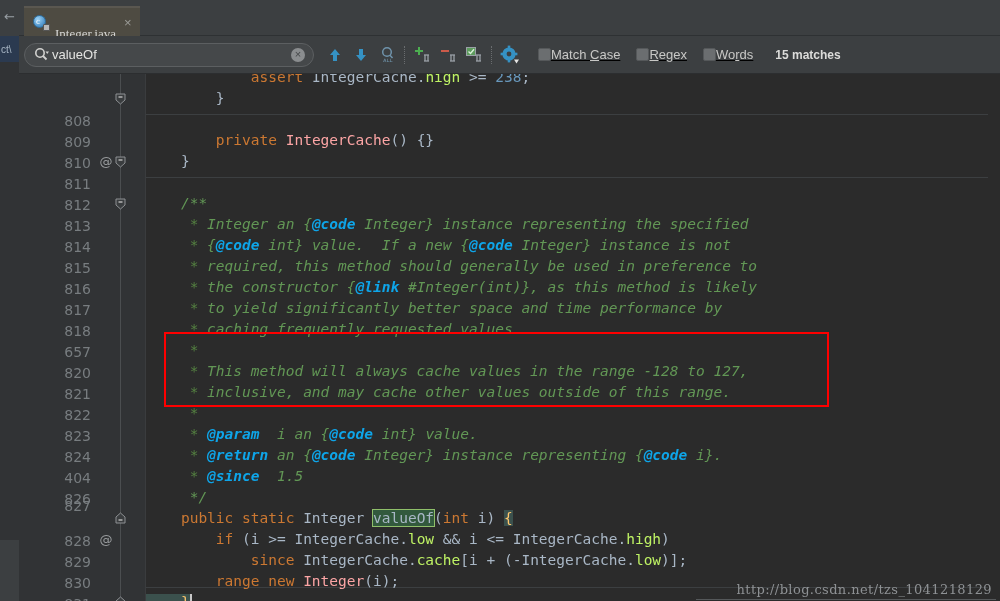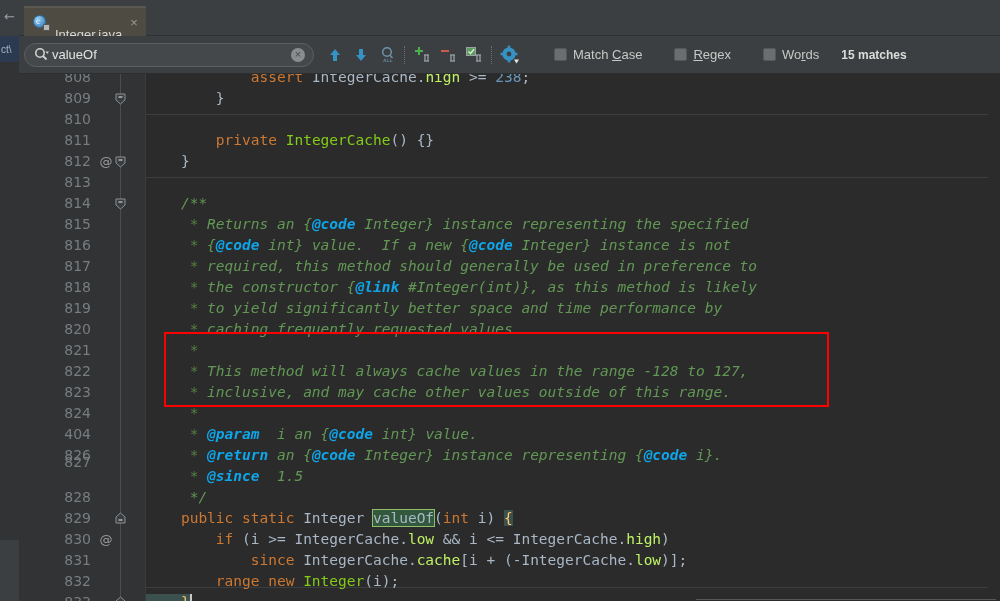--- a/index.html
+++ b/index.html
@@ -81,21 +81,21 @@
     font-size: 9px; color: #fff;
     font-family: "Liberation Serif", serif;
     line-height: 13px;
   }
   .tab-icon .badge {
     position: absolute; right: -1px; bottom: -1px;
     width: 7px; height: 7px; background: #b8b8b8;
     border: 1px solid #555; border-radius: 1px;
   }
   .tab-title {
-    font-family: Liberation Sans, sans-serif;
+    font-family: Liberation Serif, serif;
     font-size: 13px; color: #d7d7d5;
     white-space: nowrap;
     margin-top: 24px;
   }
   .tab-close {
     font-family: "Liberation Sans", sans-serif;
     font-size: 13px; color: #9a9a96;
     padding-left: 2px; cursor: pointer;
   }
 
@@ -141,22 +141,22 @@
     cursor: pointer; flex: none;
   }
   .tb-sep {
     width: 1px; height: 18px;
     border-left: 1px dotted #6a6d6f;
     margin: 0 4px; flex: none;
   }
   .gap-l { margin-left: 8px; }
 
   .cb-item {
-    display: flex; align-items: center; gap: 6px;
-    margin-left: 32px; cursor: pointer; flex: none;
+    display: flex; align-items: center; 
+    margin-left: 16px; cursor: pointer; flex: none; text-decoration: underline;
   }
   .cb-box {
     width: 13px; height: 13px;
     background: #6b6e70;
     border: 1px solid #55585a;
     border-radius: 2px;
   }
   .cb-label {
     font-family: "Liberation Sans", sans-serif;
     font-size: 13px; color: #c8c8c6;
@@ -200,20 +200,21 @@
     line-height: 21px;
     white-space: pre;
   }
   .lineno {
     position: absolute; left: 0; width: 72px;
     text-align: right;
     color: #787d80;
     font-family: "DejaVu Sans", sans-serif;
     font-size: 14px;
     line-height: 21px;
+    margin-top: 44px;
   }
   .at-mark {
     position: absolute; left: 78px; width: 18px;
     text-align: center;
     color: #9a9d9f; font-size: 13px; line-height: 21px;
     font-family: "DejaVu Sans", sans-serif;
   }
   .fold {
     position: absolute; left: 94px; width: 15px; height: 15px;
     top: 3px;
@@ -230,21 +231,21 @@
   
   .kw   { color: #cc7832; }
   .cls  { color: #a9b7c6; }
   .fld  { color: #bef264; }
   .num  { color: #6897bb; }
   .brace{ color: #a9b7c6; }
   .brace-hl { color: #ffc66d; background: #3b514d; }
   .cmt  { color: #629755; font-style: italic; }
   .cmt-tag { color: #0ea5e9; font-style: italic; font-weight: bold; }
   .cmt-star { color: #548041; font-style: italic; }
-  .decl { color: #84cc16; }
+  .decl { color: #fca5a5; }
   .hl-match {
     background: #32593d;
     outline: 1px solid #8fbf6a;
     color: #a9b7c6;
   }
   .caret {
     display: inline-block;
     width: 2px; height: 16px;
     background: #c8c8c8;
     vertical-align: -3px;
@@ -439,21 +440,21 @@
       <div class="row" style="top:119px"><span class="lineno">814</span>
         <span class="fold"><svg width="15" height="15" viewBox="0 0 15 15">
               <path d="M3 9 L3 3 L12 3 L12 9 L7.5 13 Z" fill="#3a3d3f" stroke="#8e9194" stroke-width="1"></path>
               <line x1="5.5" y1="6" x2="9.5" y2="6" stroke="#c8c8c6" stroke-width="1.3"></line>
             </svg></span>
       </div>
       <div class="row" style="top:140px"><span class="lineno">815</span></div>
       <div class="row" style="top:161px"><span class="lineno">816</span></div>
       <div class="row" style="top:182px"><span class="lineno">817</span></div>
       <div class="row" style="top:203px"><span class="lineno">818</span></div>
-      <div class="row" style="top:224px"><span class="lineno">819</span></div>
+      <div class="row" style="top:224px"><span class="lineno">657</span></div>
       <div class="row" style="top:245px"><span class="lineno">820</span></div>
       <div class="row" style="top:266px"><span class="lineno">821</span></div>
       <div class="row" style="top:287px"><span class="lineno">822</span></div>
       <div class="row" style="top:308px"><span class="lineno">823</span></div>
       <div class="row" style="top:329px"><span class="lineno">824</span></div>
       <div class="row" style="top:350px"><span class="lineno">404</span></div>
       <div class="row" style="top:371px"><span class="lineno">826</span></div>
       <div class="row" style="top:378px"><span class="lineno">827</span></div>
       <div class="row" style="top:413px"><span class="lineno">828</span></div>
       <div class="row" style="top:434px"><span class="lineno">829</span>
@@ -484,21 +485,21 @@
       <div class="row" style="top:35px"><span class="code"></span></div>
 
       <div class="row" style="top:56px"><span class="code"><span class="kw">        private </span><span class="decl">IntegerCache</span><span class="brace">() {}</span></span></div>
 
       <div class="row" style="top:77px"><span class="code"><span class="brace">    }</span></span></div>
 
       <div class="row" style="top:98px"><span class="code"></span></div>
 
       <div class="row" style="top:119px"><span class="code cmt">    /**</span></div>
 
-      <div class="row" style="top:140px"><span class="code"><span class="cmt-star">     * </span><span class="cmt">Returns an {</span><span class="cmt-tag">@code</span><span class="cmt"> Integer} instance representing the specified</span></span></div>
+      <div class="row" style="top:140px"><span class="code"><span class="cmt-star">     * </span><span class="cmt">Integer an {</span><span class="cmt-tag">@code</span><span class="cmt"> Integer} instance representing the specified</span></span></div>
 
       <div class="row" style="top:161px"><span class="code"><span class="cmt-star">     * </span><span class="cmt">{</span><span class="cmt-tag">@code</span><span class="cmt"> int} value.  If a new {</span><span class="cmt-tag">@code</span><span class="cmt"> Integer} instance is not</span></span></div>
 
       <div class="row" style="top:182px"><span class="code"><span class="cmt-star">     * </span><span class="cmt">required, this method should generally be used in preference to</span></span></div>
 
       <div class="row" style="top:203px"><span class="code"><span class="cmt-star">     * </span><span class="cmt">the constructor {</span><span class="cmt-tag">@link</span><span class="cmt"> #Integer(int)}, as this method is likely</span></span></div>
 
       <div class="row" style="top:224px"><span class="code"><span class="cmt-star">     * </span><span class="cmt">to yield significantly better space and time performance by</span></span></div>
 
       <div class="row" style="top:245px"><span class="code"><span class="cmt-star">     * </span><span class="cmt">caching frequently requested values.</span></span></div>
@@ -530,14 +531,15 @@
       <div class="row" style="top:518px"><span class="code"><span class="brace-hl">    }</span><span class="caret"></span></span></div>
 
     </div>
 
     <div class="red-box" style="left:145px; top:258px; width:665px; height:75px;"></div>
 
     <div class="scroll-gutter"></div>
   </div>
 
   <div class="watermark-rule"></div>
+  <div class="watermark">http://blog.csdn.net/tzs_1041218129</div>
 
 </div>
 
 </body></html>

